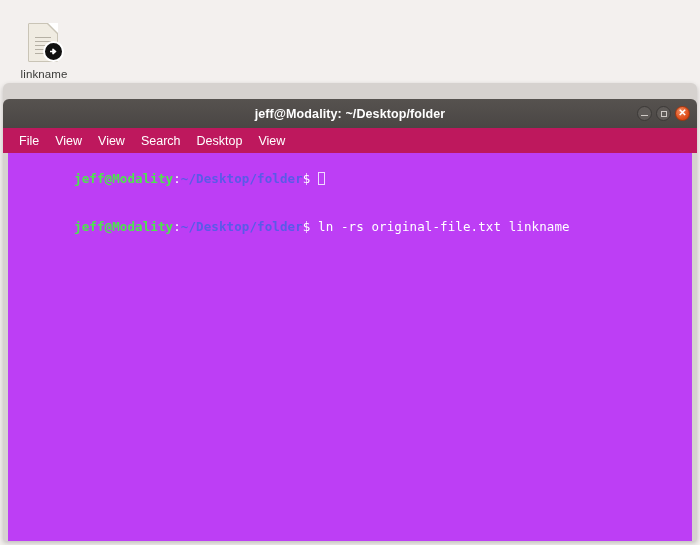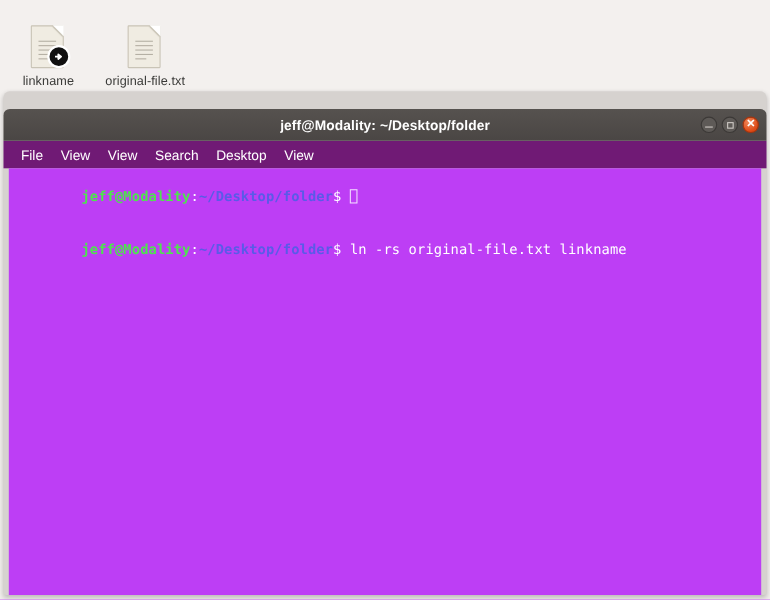--- a/index.html
+++ b/index.html
@@ -163,21 +163,21 @@
   .win-btn .sq {
     width: 6px; height: 6px; border: 1px solid #cfcac6; box-sizing: border-box;
   }
   .win-btn .x {
     font-size: 10px; font-weight: bold; line-height: 1; margin-top: -1px;
   }
 
   .menubar {
     height: 25px;
     margin: 0 -5px;
-    background: #701a75;
+    background: #be185d;
     display: flex;
     align-items: center;
     padding-left: 8px;
   }
   .menu-item {
     color: #ffffff;
     font-size: 12.5px;
     padding: 2px 8px;
     cursor: default;
   }
@@ -232,35 +232,20 @@
         </div>
         <div class="link-emblem">
           <svg width="11" height="11" viewBox="0 0 11 11" aria-hidden="true">
             <path d="M2 5.5 L6.5 5.5 M5 3.4 L7.6 5.5 L5 7.6 Z" stroke="#ffffff" stroke-width="1.6" fill="#ffffff" stroke-linejoin="round"></path>
           </svg>
         </div>
       </div>
       <div class="desk-label">linkname</div>
     </div>
 
-    <div class="desk-icon">
-      <div class="glyph">
-        <div class="doc-shape">
-          <div class="doc-fold"></div>
-          <div class="doc-lines">
-            <i></i>
-              <i></i>
-              <i></i>
-              <i></i>
-              <i class="short"></i>
-          </div>
-        </div>
-      </div>
-      <div class="desk-label">original-file.txt</div>
-    </div>
 
   </div>
 
   <div id="terminal-window">
 
     <div class="titlebar">
       <div class="title-text">jeff@Modality: ~/Desktop/folder</div>
       <div class="win-buttons">
         <div class="win-btn">
           <span class="bar"></span>

